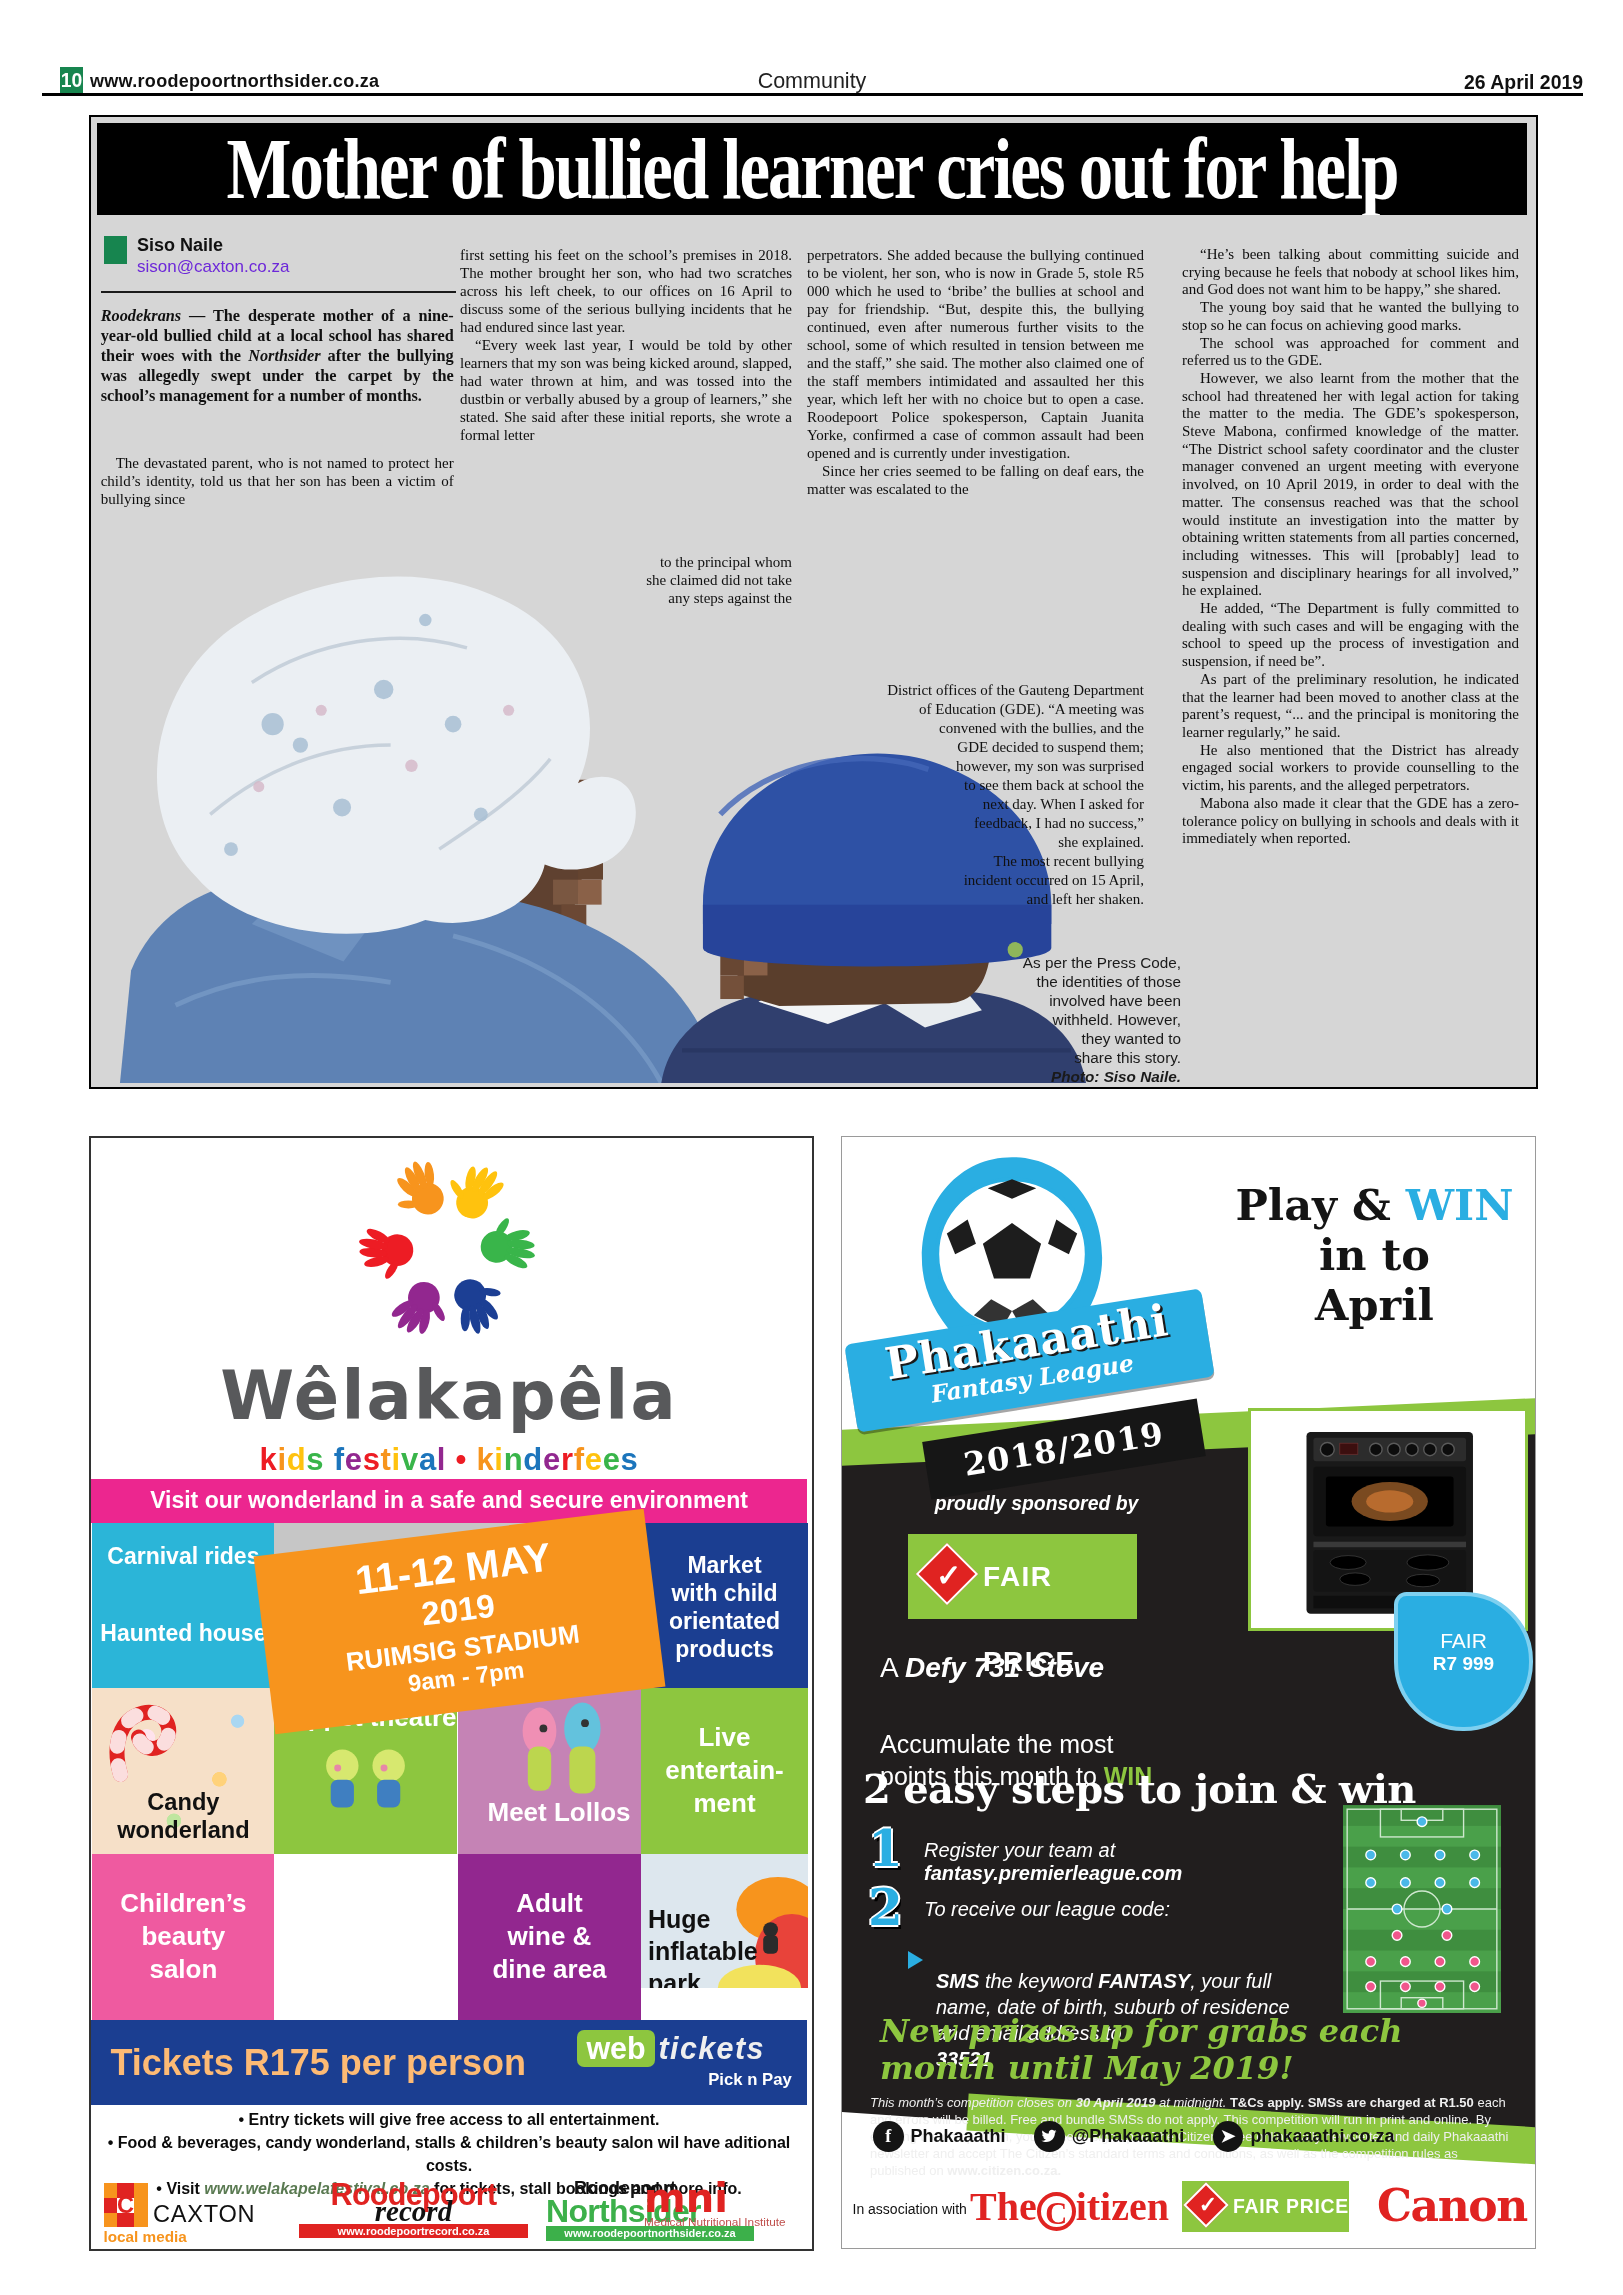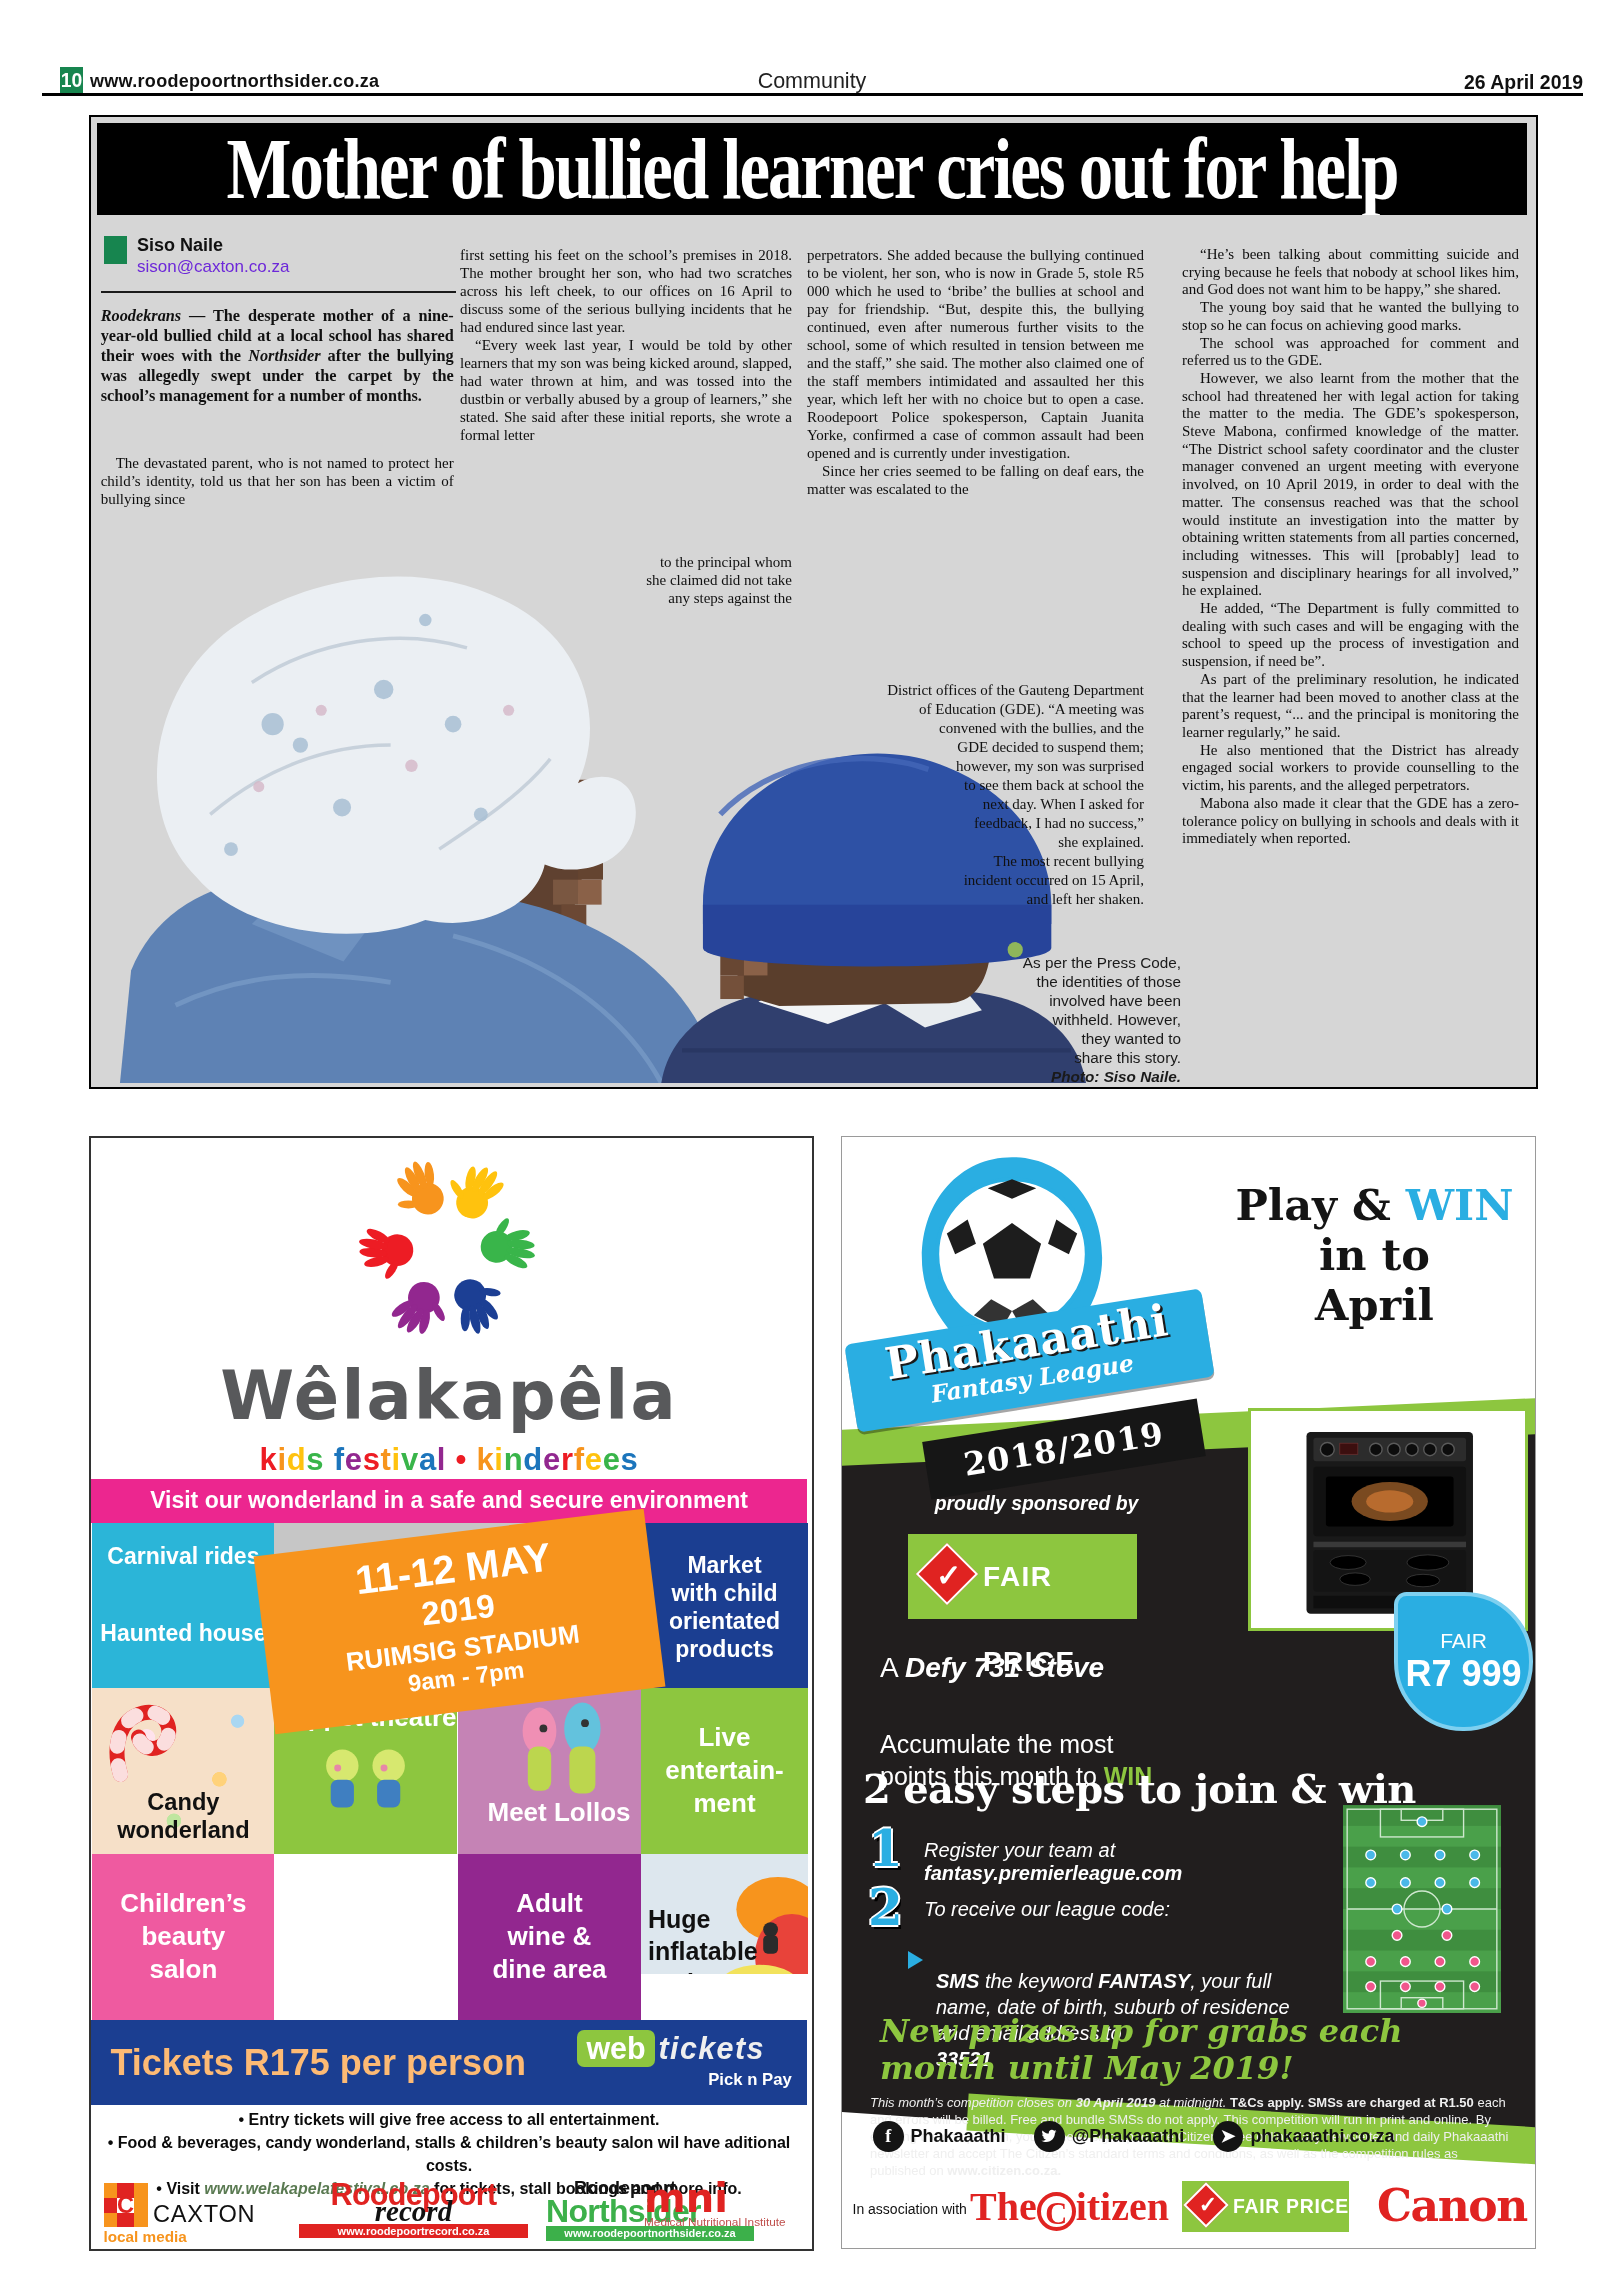--- a/index.html
+++ b/index.html
@@ -57,21 +57,21 @@
      radial-gradient(circle at 30% 30%,#ffe3ec 0 8.3px,transparent 9px),
      radial-gradient(circle at 70% 55%,#ffd27a 0 7px,transparent 7.6px),
      radial-gradient(circle at 45% 80%,#bfe6a0 0 7px,transparent 7.6px),
      radial-gradient(circle at 80% 20%,#a9d7f2 0 6.2px,transparent 7px),#f6e0c8;}
   #t-pup{left:183px;top:550px;width:183px;height:166px;background:#8dc63f;}
   #t-lol{left:367px;top:550px;width:202px;height:166px;background:#c583b5;}
   #t-live{left:550px;top:550px;width:167px;height:166px;background:#8dc63f;}
   #t-sal{left:1.4px;top:716px;width:182px;height:166px;background:#ef5aa0;}
   #t-tjf{left:183px;top:716px;width:183px;height:166px;background:#f7941d;}
   #t-wine{left:367px;top:716px;width:183px;height:166px;background:#92278f;}
-  #t-inf{left:550px;top:716px;width:167px;height:120px;background:#dde7ee;color:#111;}
+  #t-inf{left:550px;top:716px;width:167px;height:134px;background:#dde7ee;color:#111;}
   #fest-tix{left:0;top:882px;width:716px;height:85px;background:#1b3e91;}
   #tix-label{left:19.4px;top:0;color:#fdba74;font-weight:bold;font-size:36px;line-height:85px;}
   #webt{right:15.3px;top:9.7px;width:215px;height:67px;}
   #webt-web{display:inline-block;background:#8dc63f;color:#fff;font-weight:bold;font-size:30.5px;
             padding:1.4px 9.7px;border-radius:7px;}
   #webt-tix{display:inline-block;color:#efefef;font-style:italic;font-size:30.5px;font-weight:bold;letter-spacing:1.4px;}
   #webt-pnp{text-align:right;color:#fff;font-weight:bold;font-size:16.7px;margin-top:2.8px;}
   #fest-bul{left:0;top:970px;width:716px;text-align:center;font-weight:bold;font-size:16px;line-height:23px;color:#0b0b0b;}
   #fest-bul .url{font-style:italic;color:#5a7a52;}
   #fest-logos{left:0;top:1041px;width:716px;height:66px;}
@@ -112,21 +112,21 @@
               border:2.8px solid #fff;box-sizing:border-box;}
   .fp-check{position:absolute;left:28px;top:23.6px;color:#fff;font-size:30.5px;font-weight:bold;z-index:2;}
   .fp-text{position:absolute;left:75px;top:0;color:#fff;font-weight:bold;font-size:28px;line-height:85px;letter-spacing:1.4px;}
   #defy{left:38px;top:515px;color:#fff;font-size:28px;}
   #defy b{font-weight:bold;}
   #accum{left:38px;top:559px;color:#fff;font-size:25px;line-height:32px;white-space:pre-line;}
   #accum .win{color:#8dc63f;font-weight:bold;}
   #worth{left:552px;top:455px;width:139px;height:139px;background:#2aaee2;border:4.2px solid #7ed0f0;
          border-radius:12.5px 69px 69px 69px;box-sizing:border-box;color:#fff;text-align:center;}
   #worth .w1{font-size:21px;margin-top:33px;}
-  #worth .w2{font-size:36px;font-weight:bold;}
+  #worth .w2{font-size:19px;font-weight:bold;}
   #steps-h{left:21px;top:628px;width:652px;color:#fff;font-weight:bold;font-size:40px;letter-spacing:-0.7px;
            font-family:"DejaVu Serif",serif;}
   .stepnum{color:#2aaee2;font-weight:bold;font-size:50px;line-height:50px;font-family:"DejaVu Serif",serif;
            text-shadow:-2.1px 0 #fff,2.1px 0 #fff,0 -2.1px #fff,0 2.1px #fff,2.8px 3.5px 0 #000;}
   .steptext{color:#fff;font-style:italic;font-size:20px;}
   .steptext b{font-weight:bold;}
   #step1-n{left:26px;top:687px;}  #step1-t{left:82px;top:702px;width:416px;}
   #step2-n{left:26px;top:746px;} #step2-t{left:82px;top:761px;width:416px;}
   #sms-tri{left:66px;top:814px;width:0;height:0;border-left:15.3px solid #2aaee2;border-top:9.7px solid transparent;
            border-bottom:9.7px solid transparent;}

